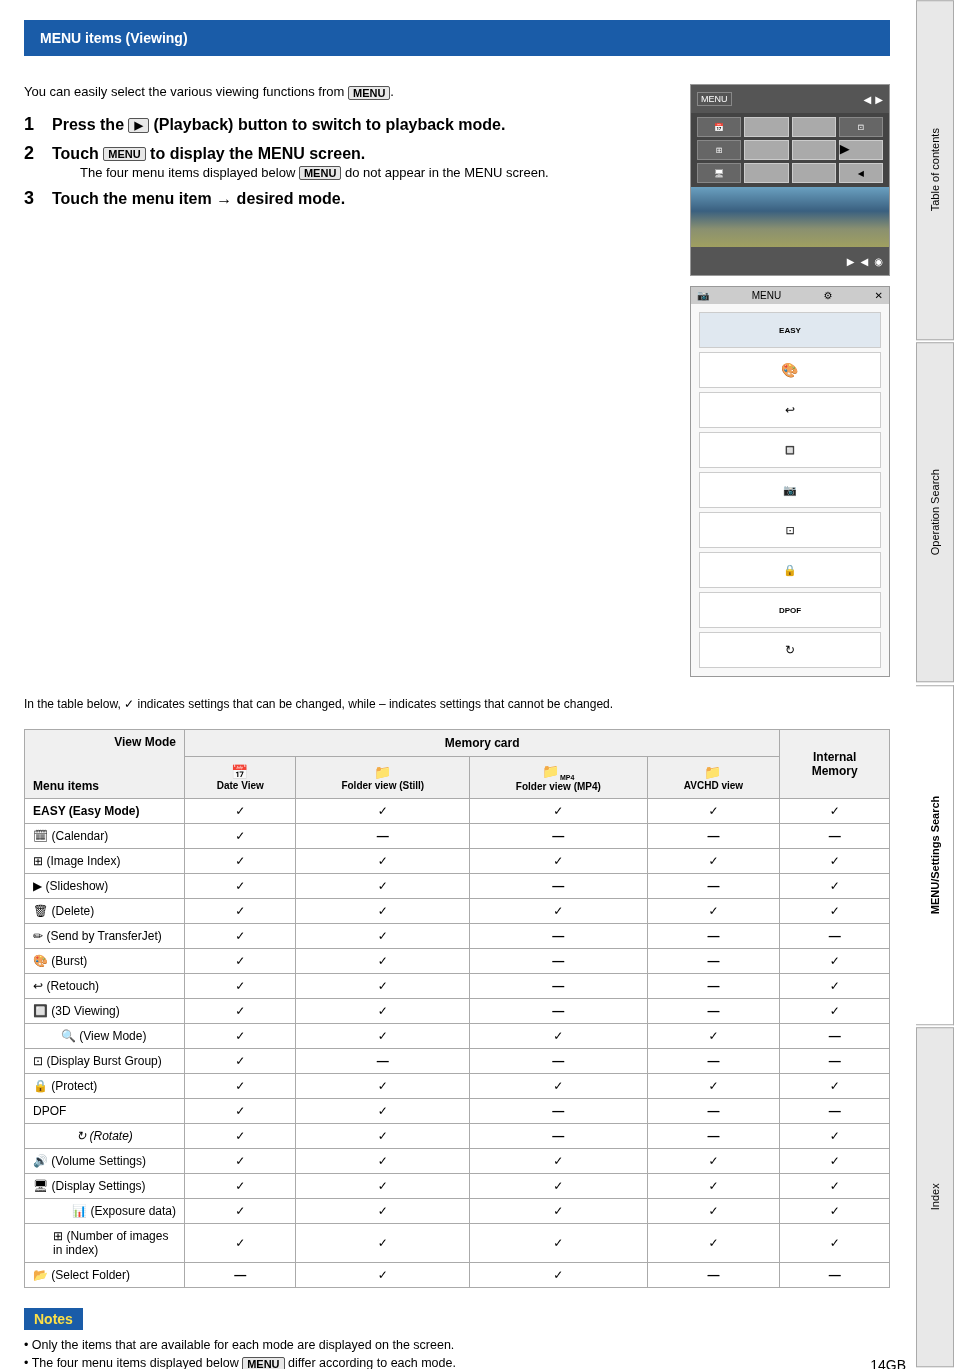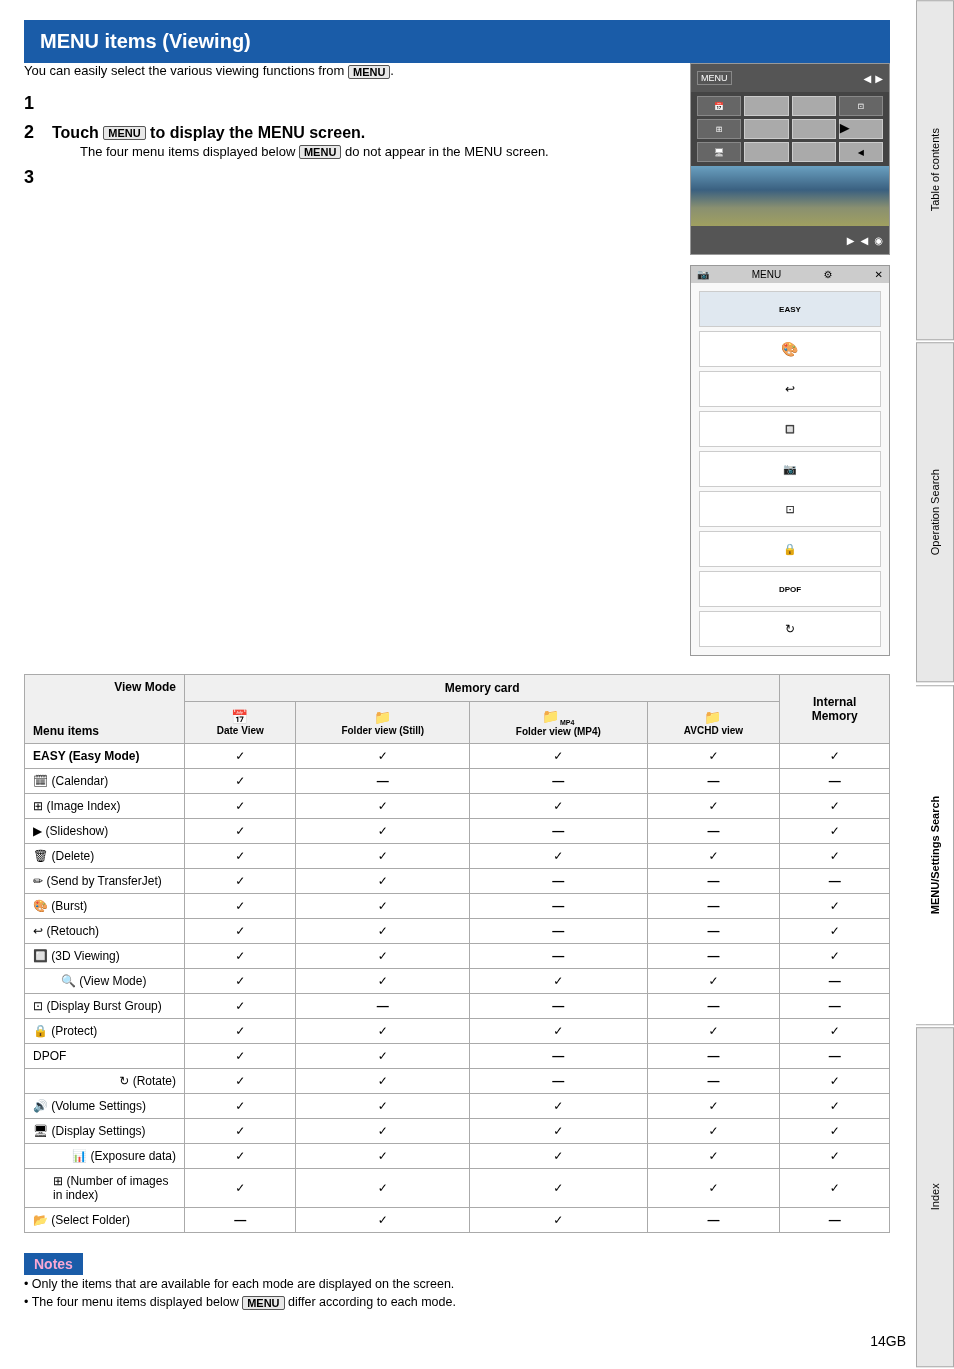--- a/index.html
+++ b/index.html
@@ -49,24 +49,24 @@
     
     .main-content {
       margin-right: 40px;
       padding: 20px 24px 20px 24px;
     }
 
     
     .page-title {
       background: #1a5ca8;
       color: #fff;
-      font-size: 20px;
+      font-size: 14px;
       font-weight: bold;
       padding: 10px 16px;
-      margin-bottom: 0;
+      margin-bottom: 28px;
       display: inline-block;
       width: 100%;
     }
 
     .intro-text {
       font-size: 13px;
       margin-bottom: 16px;
     }
     .step-item {
       display: flex;
@@ -239,25 +239,26 @@
       font-size: 10px;
       display: block;
     }
 
     
     .notes-section {
       margin-top: 16px;
     }
     .notes-title {
       background: #1a5ca8;
-      color: #f9a8d4;
+      color: #fde047;
       font-weight: bold;
       font-size: 14px;
       padding: 3px 10px;
       display: inline-block;
+      margin-bottom: 6px;
     }
     .notes-list {
       list-style: none;
       font-size: 12.5px;
     }
     .notes-list li {
       padding: 2px 0;
     }
     .notes-list li::before {
       content: "• ";
@@ -296,36 +297,46 @@
 
   
   <div class="steps-and-image">
     <div class="steps-col">
       <p class="intro-text">
         You can easily select the various viewing functions from <span class="inline-key">MENU</span>.
       </p>
 
       <div class="step-item">
         <span class="step-number">1</span>
+        <div>
+          <span class="step-text">
+            Press the <span class="inline-play-btn">▶</span> (Playback) button to switch to playback mode.
+          </span>
+        </div>
       </div>
 
       <div class="step-item">
         <span class="step-number">2</span>
         <div>
           <span class="step-text">
             Touch <span class="inline-key">MENU</span> to display the MENU screen.
           </span>
           <div class="step-sub">
             The four menu items displayed below <span class="inline-key">MENU</span> do not appear in the MENU screen.
           </div>
         </div>
       </div>
 
       <div class="step-item">
         <span class="step-number">3</span>
+        <div>
+          <span class="step-text">
+            Touch the menu item → desired mode.
+          </span>
+        </div>
       </div>
     </div>
 
     <div class="device-images">
 
       <div class="device-img-box">
         <div class="device-top">
           <span class="menu-label-box">MENU</span>
           <div style="display:flex;gap:4px;">
             <span style="color:#fff;font-size:10px;">◀</span>
@@ -389,20 +400,23 @@
             </div>
           <div class="menu-cell">
               <span style="font-size:12px;">↻</span>
             </div>
         </div>
       </div>
     </div>
   </div>
 
   
+  <p class="between-text">
+    In the table below, ✓ indicates settings that can be changed, while – indicates settings that cannot be changed.
+  </p>
 
   
   <table class="menu-table">
     <thead>
       <tr>
         <th class="col-menu-items" rowspan="2">
           <div style="text-align:right; font-size:12px;">View Mode</div>
           <div style="text-align:left; font-size:12px; margin-top:30px;">Menu items</div>
         </th>
         <th colspan="4" class="col-header-main">Memory card</th>
@@ -526,21 +540,21 @@
         </tr>
         <tr>
           <td class="col-menu-items" style="text-align: left; font-weight: normal;">DPOF</td>
           <td>✓</td>
           <td>✓</td>
           <td style="font-weight: bold;">—</td>
           <td style="font-weight: bold;">—</td>
           <td style="font-weight: bold;">—</td>
         </tr>
         <tr>
-          <td class="col-menu-items" style="text-align: right; font-weight: normal;">↻ (Rotate)</td>
+          <td class="col-menu-items" style="text-align: center; font-weight: normal; font-style: italic;">↻ (Rotate)</td>
           <td>✓</td>
           <td>✓</td>
           <td style="font-weight: bold;">—</td>
           <td style="font-weight: bold;">—</td>
           <td>✓</td>
         </tr>
         <tr>
           <td class="col-menu-items" style="text-align: left; font-weight: normal;">🔊 (Volume Settings)</td>
           <td>✓</td>
           <td>✓</td>

